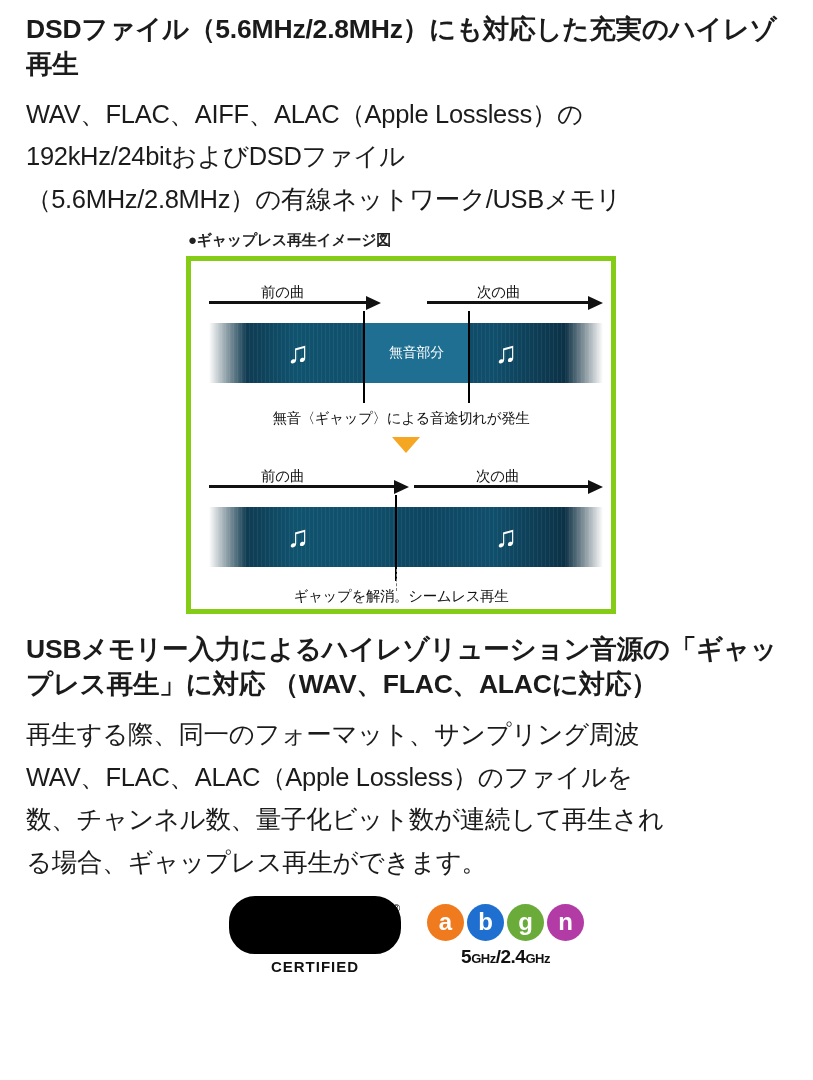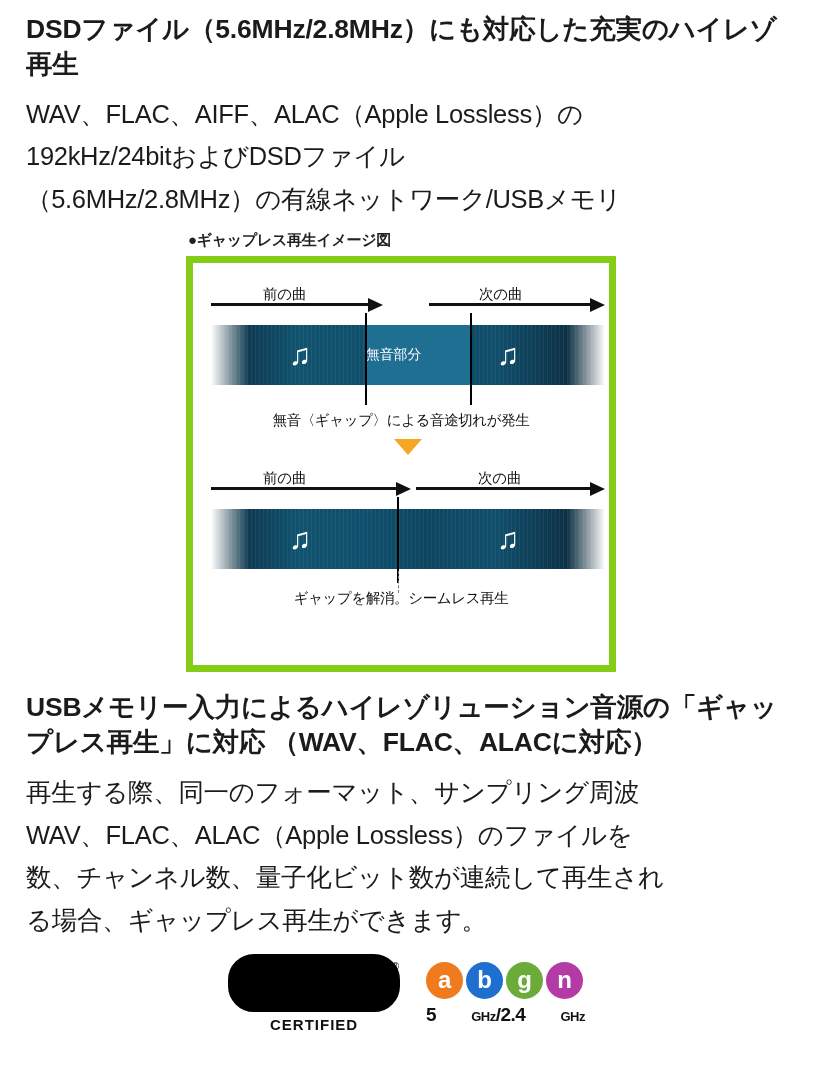--- a/index.html
+++ b/index.html
@@ -42,22 +42,22 @@
   }
   .figure-caption {
     font-size: 15px;
     font-weight: bold;
     color: #222;
     margin: 0 0 6px 2px;
     letter-spacing: -0.3px;
   }
   .figure-box {
     width: 430px;
-    height: 416px;
-    border: 7px solid #84cc16;
+    height: 358px;
+    border: 5px solid #84cc16;
     background: #fff;
     position: relative;
     box-sizing: border-box;
   }
   .fig-inner { position: absolute; inset: 0; }
 
   
   .arrow-row { position: absolute; left: 18px; right: 18px; height: 24px; }
   .arrow-seg { position: absolute; top: 12px; height: 0; }
   .arrow-line {
@@ -119,21 +119,21 @@
     line-height: 1;
     top: 15px;
   }
   .silence-block {
     position: absolute;
     top: 0;
     height: 100%;
     background: #1f6f92;
     display: flex;
     align-items: center;
-    justify-content: flex-start;
+    justify-content: center;
     color: #ffffff;
     font-size: 14px;
     letter-spacing: -0.2px;
   }
   .divider-line {
     position: absolute;
     width: 2px;
     background: #000;
   }
   .dashed-line {
@@ -216,21 +216,21 @@
     font-family: "Liberation Sans", sans-serif;
   }
   .abgn-freq {
     margin-top: 5px;
     font-size: 19px;
     font-weight: bold;
     color: #111;
     letter-spacing: -0.5px;
     white-space: nowrap;
   }
-  .abgn-freq .u { font-size: 13px; padding-left: 35px; }
+  .abgn-freq .u { font-size: 13px; }
   .abgn-freq .sep { color: #111; }
   .bt { display: flex; align-items: center; gap: 8px; }
   .bt-mark {
     width: 34px; height: 44px;
     display: flex; align-items: center; justify-content: center;
   }
   .bt-text {
     font-size: 35px;
     font-weight: bold;
     color: #111;

